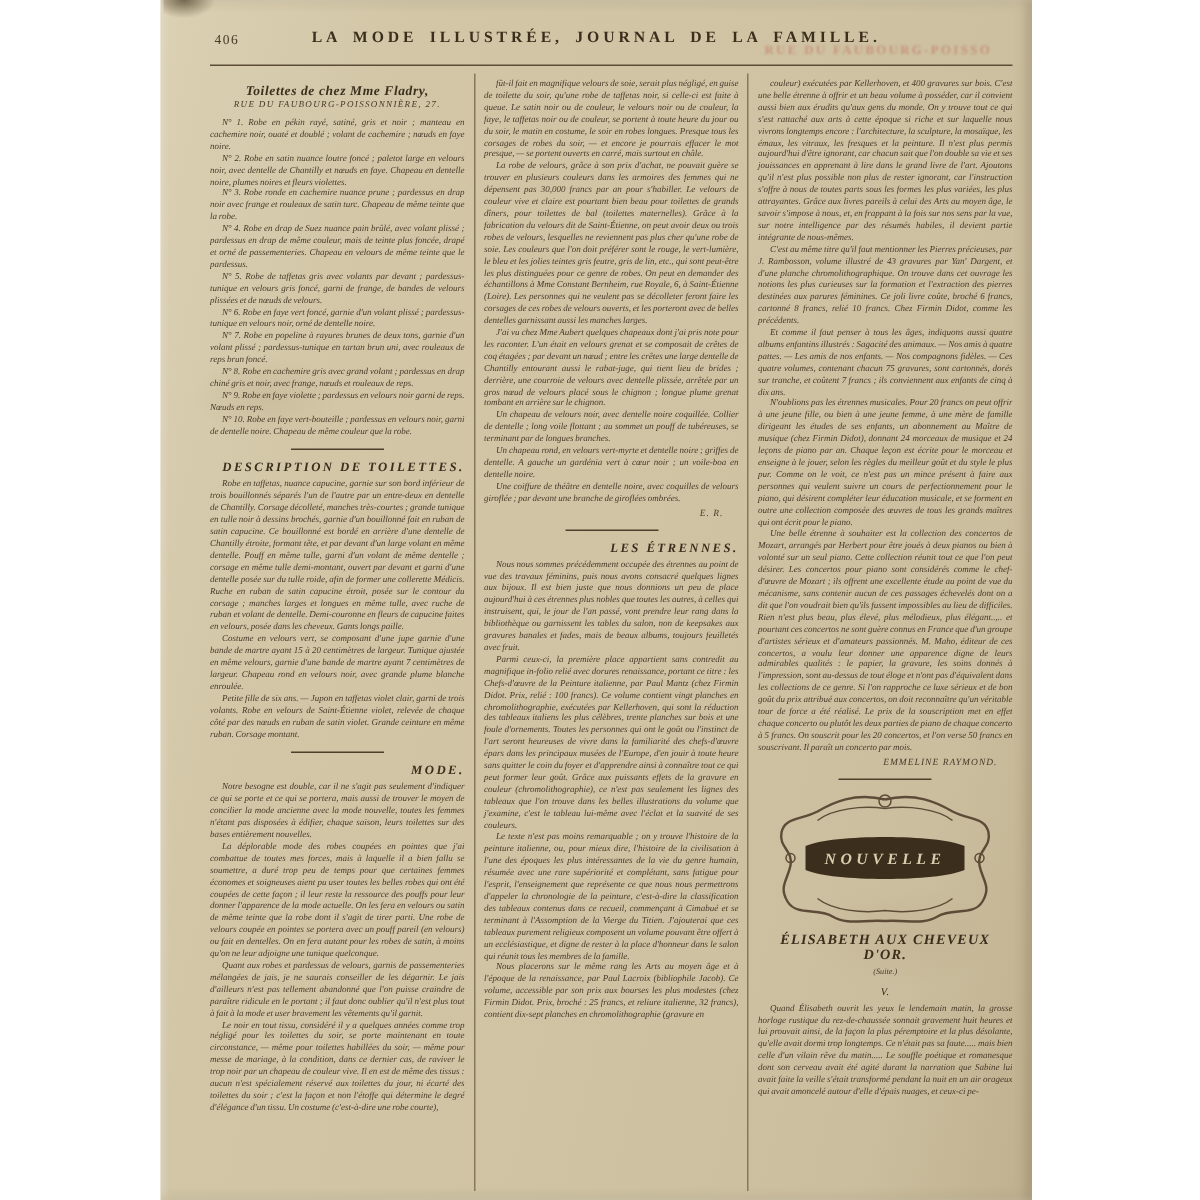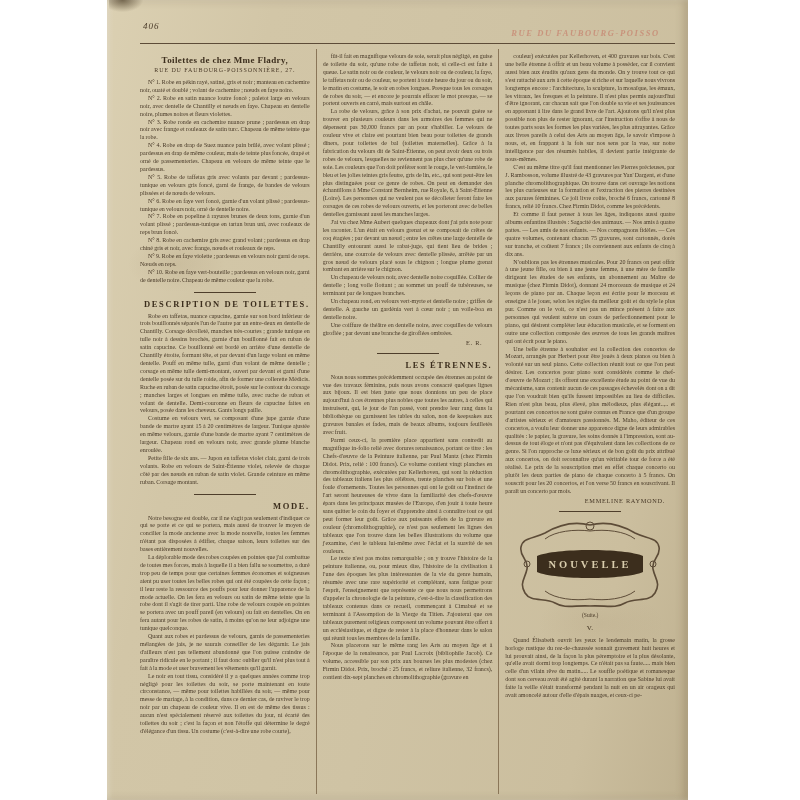--- a/index.html
+++ b/index.html
@@ -6,30 +6,30 @@
   body{width:800px;height:800px;background:#ffffff;position:relative;overflow:hidden;
        font-family:"Liberation Serif", serif;}
   .sheet{position:absolute;left:107px;top:0;width:581px;height:800px;
          background:
            radial-gradient(ellipse 70px 40px at 12% 33%, rgba(120,95,60,.10), rgba(120,95,60,0) 70%),
            radial-gradient(ellipse 90px 50px at 85% 78%, rgba(120,95,60,.08), rgba(120,95,60,0) 70%),
            linear-gradient(103deg,#dbd0b2 0%,#d2c6a7 22%,#cfc3a4 55%,#cbbe9e 84%,#bfb190 100%);
          box-shadow: inset -4px 0 8px rgba(90,70,40,.25), inset 2px 0 5px rgba(255,255,250,.35);}
   .fold{position:absolute;top:0;left:2px;width:34px;height:12px;
         background:radial-gradient(ellipse at 40% 0%, rgba(55,40,20,.6), rgba(55,40,20,0) 72%);}
-  .page-head{position:relative;height:40px;font-style:italic;}
+  .page-head{position:relative;height:40px;}
   .folio{position:absolute;left:36px;top:21px;font-size:9px;color:#4a3a28;letter-spacing:1px;}
   .masthead{position:absolute;left:0;right:0;top:20px;margin:0;text-align:center;
             font-size:10.5px;font-weight:bold;letter-spacing:2.6px;color:#3c2e1d;word-spacing:3px;}
   .ghost{position:absolute;right:0px;top:28px;width:205px;overflow:hidden;white-space:nowrap;
          font-size:8.5px;font-weight:bold;letter-spacing:1.6px;color:rgba(196,110,92,.55);
          filter:blur(.7px);text-align:center;}
   .head-rule{margin:3px 13px 0 33px;border-top:1px solid #5d4c38;}
   .columns{display:flex;margin:5px 13px 0 33px;height:745px;}
-  .col{width:33.33%;padding:0 6px;overflow:hidden;color:#463826;}
+  .col{width:33.33%;padding:0 6px;overflow:hidden;color:#463826;font-style:italic;}
   .col:first-child{padding-left:0;}
   .col:last-child{padding-right:0;}
   .col + .col{border-left:1px solid #8a7658;}
   p.para{margin:0;text-indent:8px;text-align:justify;font-size:6px;line-height:1.32;
          word-spacing:-0.3px;color:#473827;}
   .col-title{font-size:9px;font-weight:bold;text-align:center;margin:6px 0 2px;color:#3c2e1d;
              letter-spacing:.4px;}
   .col-subtitle{font-size:6px;text-align:center;letter-spacing:.9px;margin:0 0 6px;color:#4a3a28;}
   .section-title{font-size:8.5px;font-weight:bold;text-align:right;letter-spacing:1.6px;
                  margin:2px 0 4px;color:#3c2e1d;}
@@ -44,20 +44,21 @@
   .spacer{height:4px;}
 </style>
 </head>
 <body>
 
 <div class="sheet">
   <div class="fold"></div>
 
   <div class="page-head">
     <span class="folio">406</span>
+    <h1 class="masthead">LA MODE ILLUSTRÉE, JOURNAL DE LA FAMILLE.</h1>
     <span class="ghost">RUE DU FAUBOURG-POISSO</span>
   </div>
   <div class="head-rule"></div>
 
   <div class="columns">
 
     <section class="col">
       <h2 class="col-title">Toilettes de chez Mme Fladry,</h2>
       <div class="col-subtitle">RUE DU FAUBOURG-POISSONNIÈRE, 27.</div>
       <div>
@@ -129,20 +130,21 @@
           <path d="M31,21 C41,13 61,11 76,13 C91,11 111,13 121,21" stroke-width="1"></path>
           <path d="M31,73 C41,81 61,83 76,81 C91,83 111,81 121,73" stroke-width="1"></path>
           <circle cx="76" cy="8" r="4" stroke-width="1"></circle>
           <circle cx="13" cy="46" r="3" stroke-width="1"></circle>
           <circle cx="139" cy="46" r="3" stroke-width="1"></circle>
         </g>
         <path d="M23,38 C41,30 111,30 129,38 L129,54 C111,62 41,62 23,54 Z" fill="#3c2e1d"></path>
         <text x="76" y="50" text-anchor="middle" font-size="10.5" letter-spacing="3" fill="#d9cdad" font-weight="bold" font-family="Liberation Serif, serif">NOUVELLE</text>
       </svg>
 
+      <h3 class="story-title">ÉLISABETH AUX CHEVEUX D'OR.</h3>
       <div class="story-sub">(Suite.)</div>
       <div class="chapter">V.</div>
       <div>
           <p class="para">Quand Élisabeth ouvrit les yeux le lendemain matin, la grosse horloge rustique du rez-de-chaussée sonnait gravement huit heures et lui prouvait ainsi, de la façon la plus péremptoire et la plus désolante, qu'elle avait dormi trop longtemps. Ce n'était pas sa faute..... mais bien celle d'un vilain rêve du matin..... Le souffle poétique et romanesque dont son cerveau avait été agité durant la narration que Sabine lui avait faite la veille s'était transformé pendant la nuit en un air orageux qui avait amoncelé autour d'elle d'épais nuages, et ceux-ci pe-</p>
         </div>
     </section>
 
   </div>
 </div>
 

